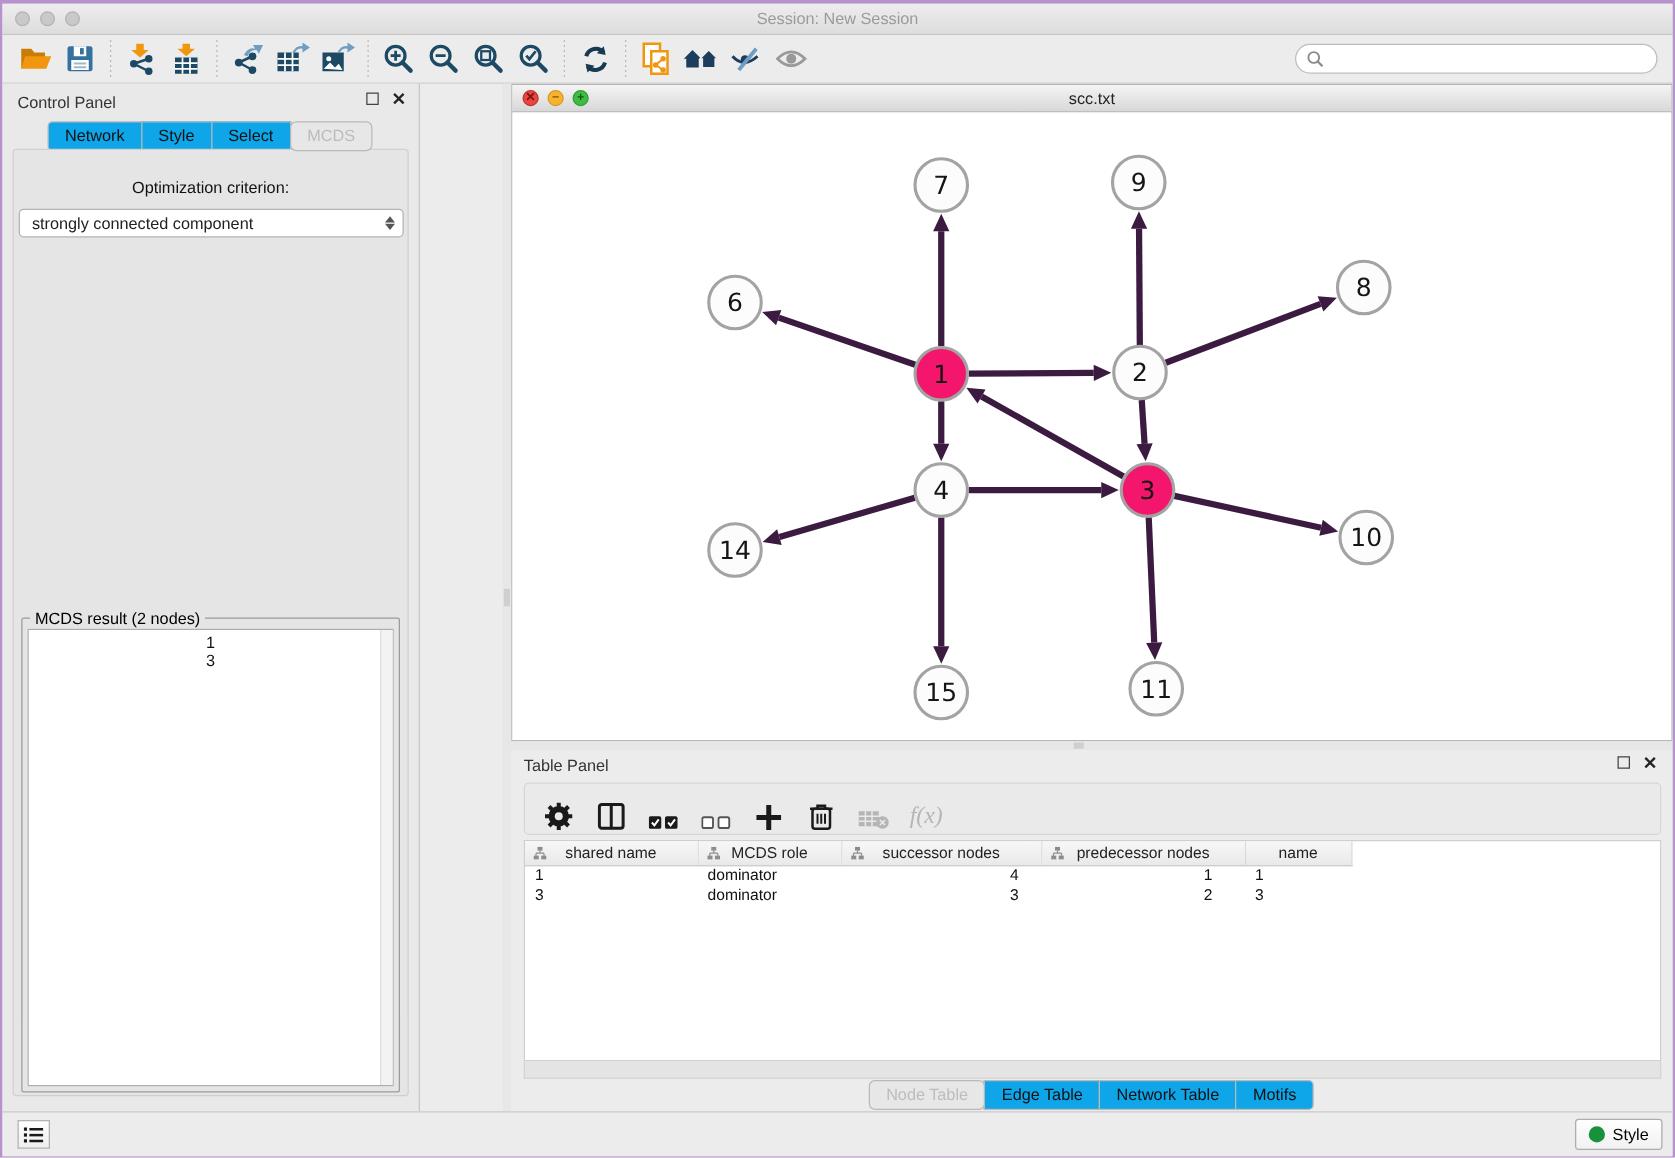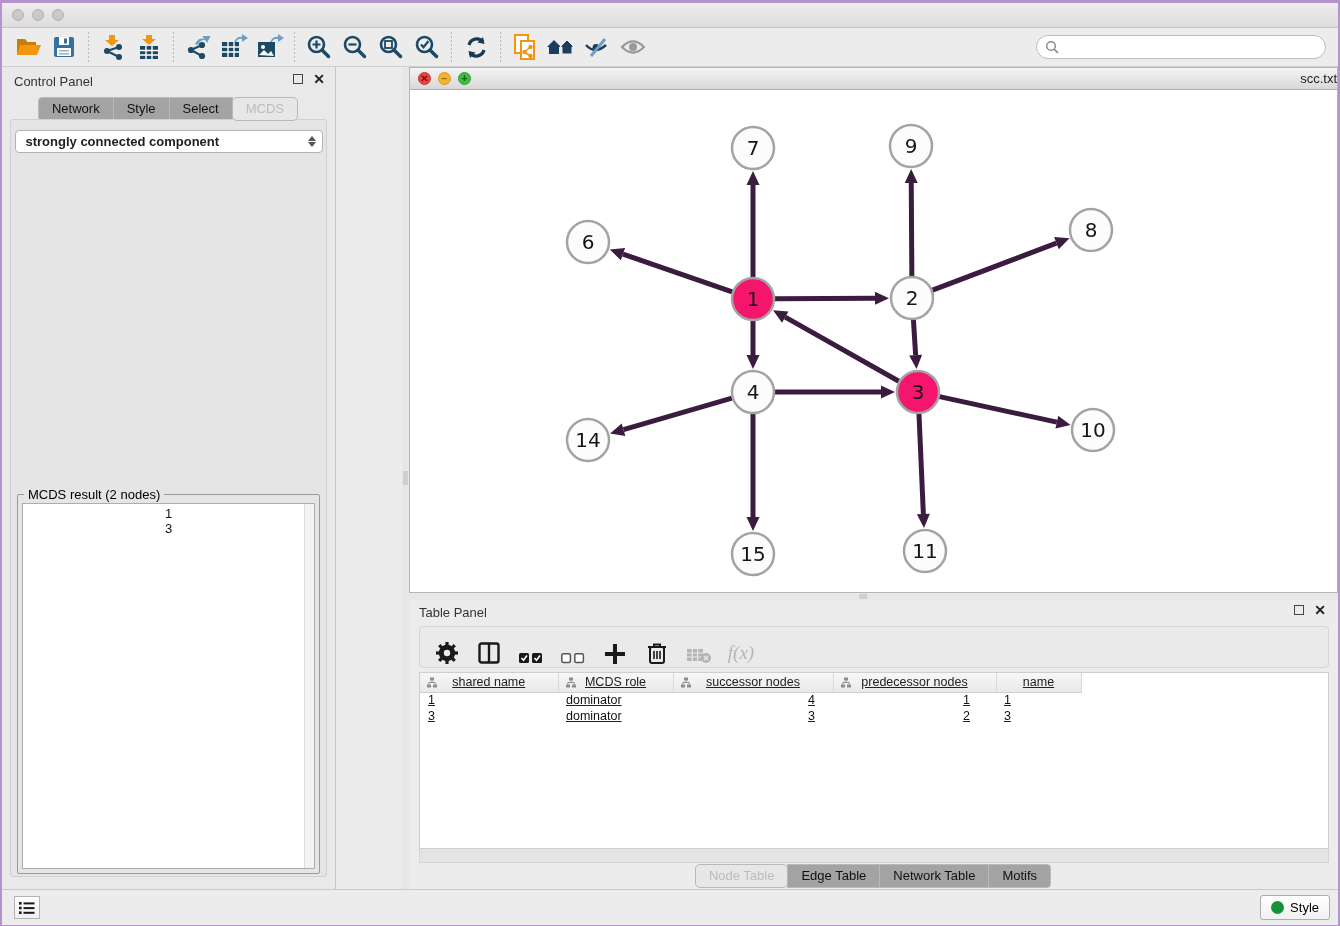--- a/index.html
+++ b/index.html
@@ -29,32 +29,32 @@
   
   .control-panel { position:absolute; left:0; top:64px; width:334px; bottom:36px;
     background:#e9e9e9; border-right:1px solid #c6c6c6; }
   .panel-head { position:absolute; left:0; top:0; right:0; height:28px; }
   .panel-head .ph-title { position:absolute; left:12px; top:7px; color:#333; }
   .ph-icons { position:absolute; right:10px; top:7px; display:flex; gap:10px; align-items:center; }
   .float-ic { width:10px; height:10px; border:1.6px solid #444; }
   .close-ic { font-size:14px; font-weight:bold; color:#222; line-height:10px; }
 
   .tabs-row { position:absolute; top:30px; left:0; right:0; text-align:center; }
-  .tab { display:inline-block; padding:3px 13px 4px; background:#a3a3a3; border:1px solid #b9b9b9;
+  .tab { display:inline-block; padding:3px 13px 4px; background:#0ea5e9; border:1px solid #b9b9b9;
     margin-left:-1px; color:#111; cursor:pointer; position:relative; }
   .tab:first-child { border-radius:4px 0 0 4px; }
   .tab:last-child { border-radius:0 4px 4px 0; }
   .tab.active { background:#e7e7e7; color:#bcbcbc; border-radius:5px; z-index:2; }
 
   .cp-body { position:absolute; left:8px; right:8px; top:52px; bottom:12px;
     background:#e5e5e5; border:1px solid #d0d0d0; border-radius:3px; }
   .opt-label { text-align:center; margin-top:22px; color:#111; }
   .select-row { display:flex; justify-content:center; margin-top:10px; }
   .sel { width:308px; height:23px; background:#fff; border:1px solid #b3b3b3; border-radius:4px;
-    display:flex; align-items:center; padding:0 6px 0 10px; cursor:pointer;font-weight:bold; }
+    display:flex; align-items:center; padding:0 6px 0 10px; cursor:pointer; }
   .sel .sel-val { flex:1; }
   .stepper { display:flex; flex-direction:column; gap:1px; align-items:center; }
   .stepper i { width:0; height:0; border-left:4px solid transparent; border-right:4px solid transparent; }
   .stepper .up { border-bottom:5px solid #555; }
   .stepper .dn { border-top:5px solid #555; }
   .btn-row { display:flex; justify-content:center; gap:14px; margin-top:13px; }
   .pbtn { height:23px; padding:0 18px; background:linear-gradient(#ffffff,#f2f2f2);
     border:1px solid #adadad; border-radius:5px; font-size:13px; color:#111; cursor:pointer; }
 
   .result-box { position:absolute; left:6px; right:6px; top:374px; bottom:2px;
@@ -75,37 +75,37 @@
   .net-window { position:absolute; left:407px; right:0; top:64px; height:526px;
     border:1px solid #b5b5b5; background:#fff; }
   .nw-titlebar { position:absolute; left:0; right:0; top:0; height:22px;
     background:linear-gradient(#f4f4f4,#d8d8d8); border-bottom:1px solid #adadad; }
   .nw-lights { position:absolute; left:8px; top:4px; display:flex; gap:7px; }
   .nw-light { width:13px; height:13px; border-radius:50%; font-size:10px; font-weight:bold;
     display:flex; align-items:center; justify-content:center; line-height:1; }
   .nw-red { background:#e8463f; border:1px solid #c23530; color:#7e120f; }
   .nw-yellow { background:#f5b32f; border:1px solid #d59a22; color:#8a6206; }
   .nw-green { background:#3fbb44; border:1px solid #2f9e35; color:#0f5d13; }
-  .nw-title { position:absolute; left:0; right:0; top:3px; text-align:right; color:#222; }
+  .nw-title { position:absolute; left:0; right:0; top:3px; text-align:center; color:#222; }
   .nw-canvas { position:absolute; left:0; right:0; top:22px; bottom:0; background:#ffffff; }
   .nw-canvas svg { position:absolute; left:0; top:0; }
 
   
   .table-panel { position:absolute; left:407px; right:0; top:597px; bottom:36px; background:#ececec; }
   .tp-head-title { position:absolute; left:10px; top:5px; color:#333; }
   .tp-head-icons { position:absolute; right:12px; top:5px; display:flex; gap:10px; align-items:center; }
   .tp-toolbar { position:absolute; left:10px; right:9px; top:26px; height:42px;
     background:#eaeaea; border:1px solid #d6d6d6; border-radius:4px;
     display:flex; align-items:center; gap:8px; padding-left:10px; }
   .tpbtn { width:34px; height:34px; border:none; background:transparent; display:flex;
     align-items:flex-end; justify-content:center; cursor:pointer; }
   .fx { font-family:"Liberation Serif", serif; font-style:italic; font-size:19px; color:#b5b5b5; }
 
   .tp-body { position:absolute; left:10px; right:9px; top:72px; height:177px;
-    background:#fff; border:1px solid #cfcfcf;text-decoration:underline; }
+    background:#fff; border:1px solid #cfcfcf; }
   .tgrid { border-collapse:collapse; table-layout:fixed; }
   .tgrid th { height:19px; background:linear-gradient(#f7f7f7,#e9e9e9);
     border-right:1px solid #d8d8d8; border-bottom:1px solid #cfcfcf;
     font-weight:normal; font-size:12.5px; color:#222; text-align:center; position:relative; }
   .tgrid th .hic { position:absolute; left:6px; top:4px; }
   .tgrid td { height:16px; font-size:12.5px; color:#111; padding:0 8px; }
   .td-r { text-align:right; padding-right:18px !important; }
   .td-r2 { text-align:right; padding-right:26px !important; }
 
   .tp-tabs { position:absolute; left:0; right:0; top:264px; text-align:center; }
@@ -128,20 +128,21 @@
 <body>
 
 <div class="app">
 
   <div class="titlebar">
     <div class="tl-dots">
       <span class="tl-dot"></span>
       <span class="tl-dot"></span>
       <span class="tl-dot"></span>
     </div>
+    <div class="win-title">Session: New Session</div>
   </div>
 
   <div class="toolbar">
     <button class="tbtn">
         <span class="ic">
       <svg width="27" height="24" viewBox="0 0 27 24">
             <path d="M2 20 V4 h8 l2.5 3 H21 v4" fill="#c97c07"></path>
             <path d="M5 10 h21 l-4 10 H2 z" fill="#f0960f"></path>
           </svg>
         </span>
@@ -313,20 +314,21 @@
       <span class="ph-title">Control Panel</span>
       <span class="ph-icons">
         <span class="float-ic"></span>
         <span class="close-ic">✕</span>
       </span>
     </div>
     <div class="tabs-row">
       <span class="tab">Network</span><span class="tab">Style</span><span class="tab">Select</span><span class="tab active">MCDS</span>
     </div>
     <div class="cp-body">
+      <div class="opt-label">Optimization criterion:</div>
       <div class="select-row">
         <div class="sel">
           <span class="sel-val">strongly connected component</span>
           <span class="stepper">
               <i class="up"></i>
               <i class="dn"></i>
             </span>
         </div>
       </div>
       <div class="result-box">

